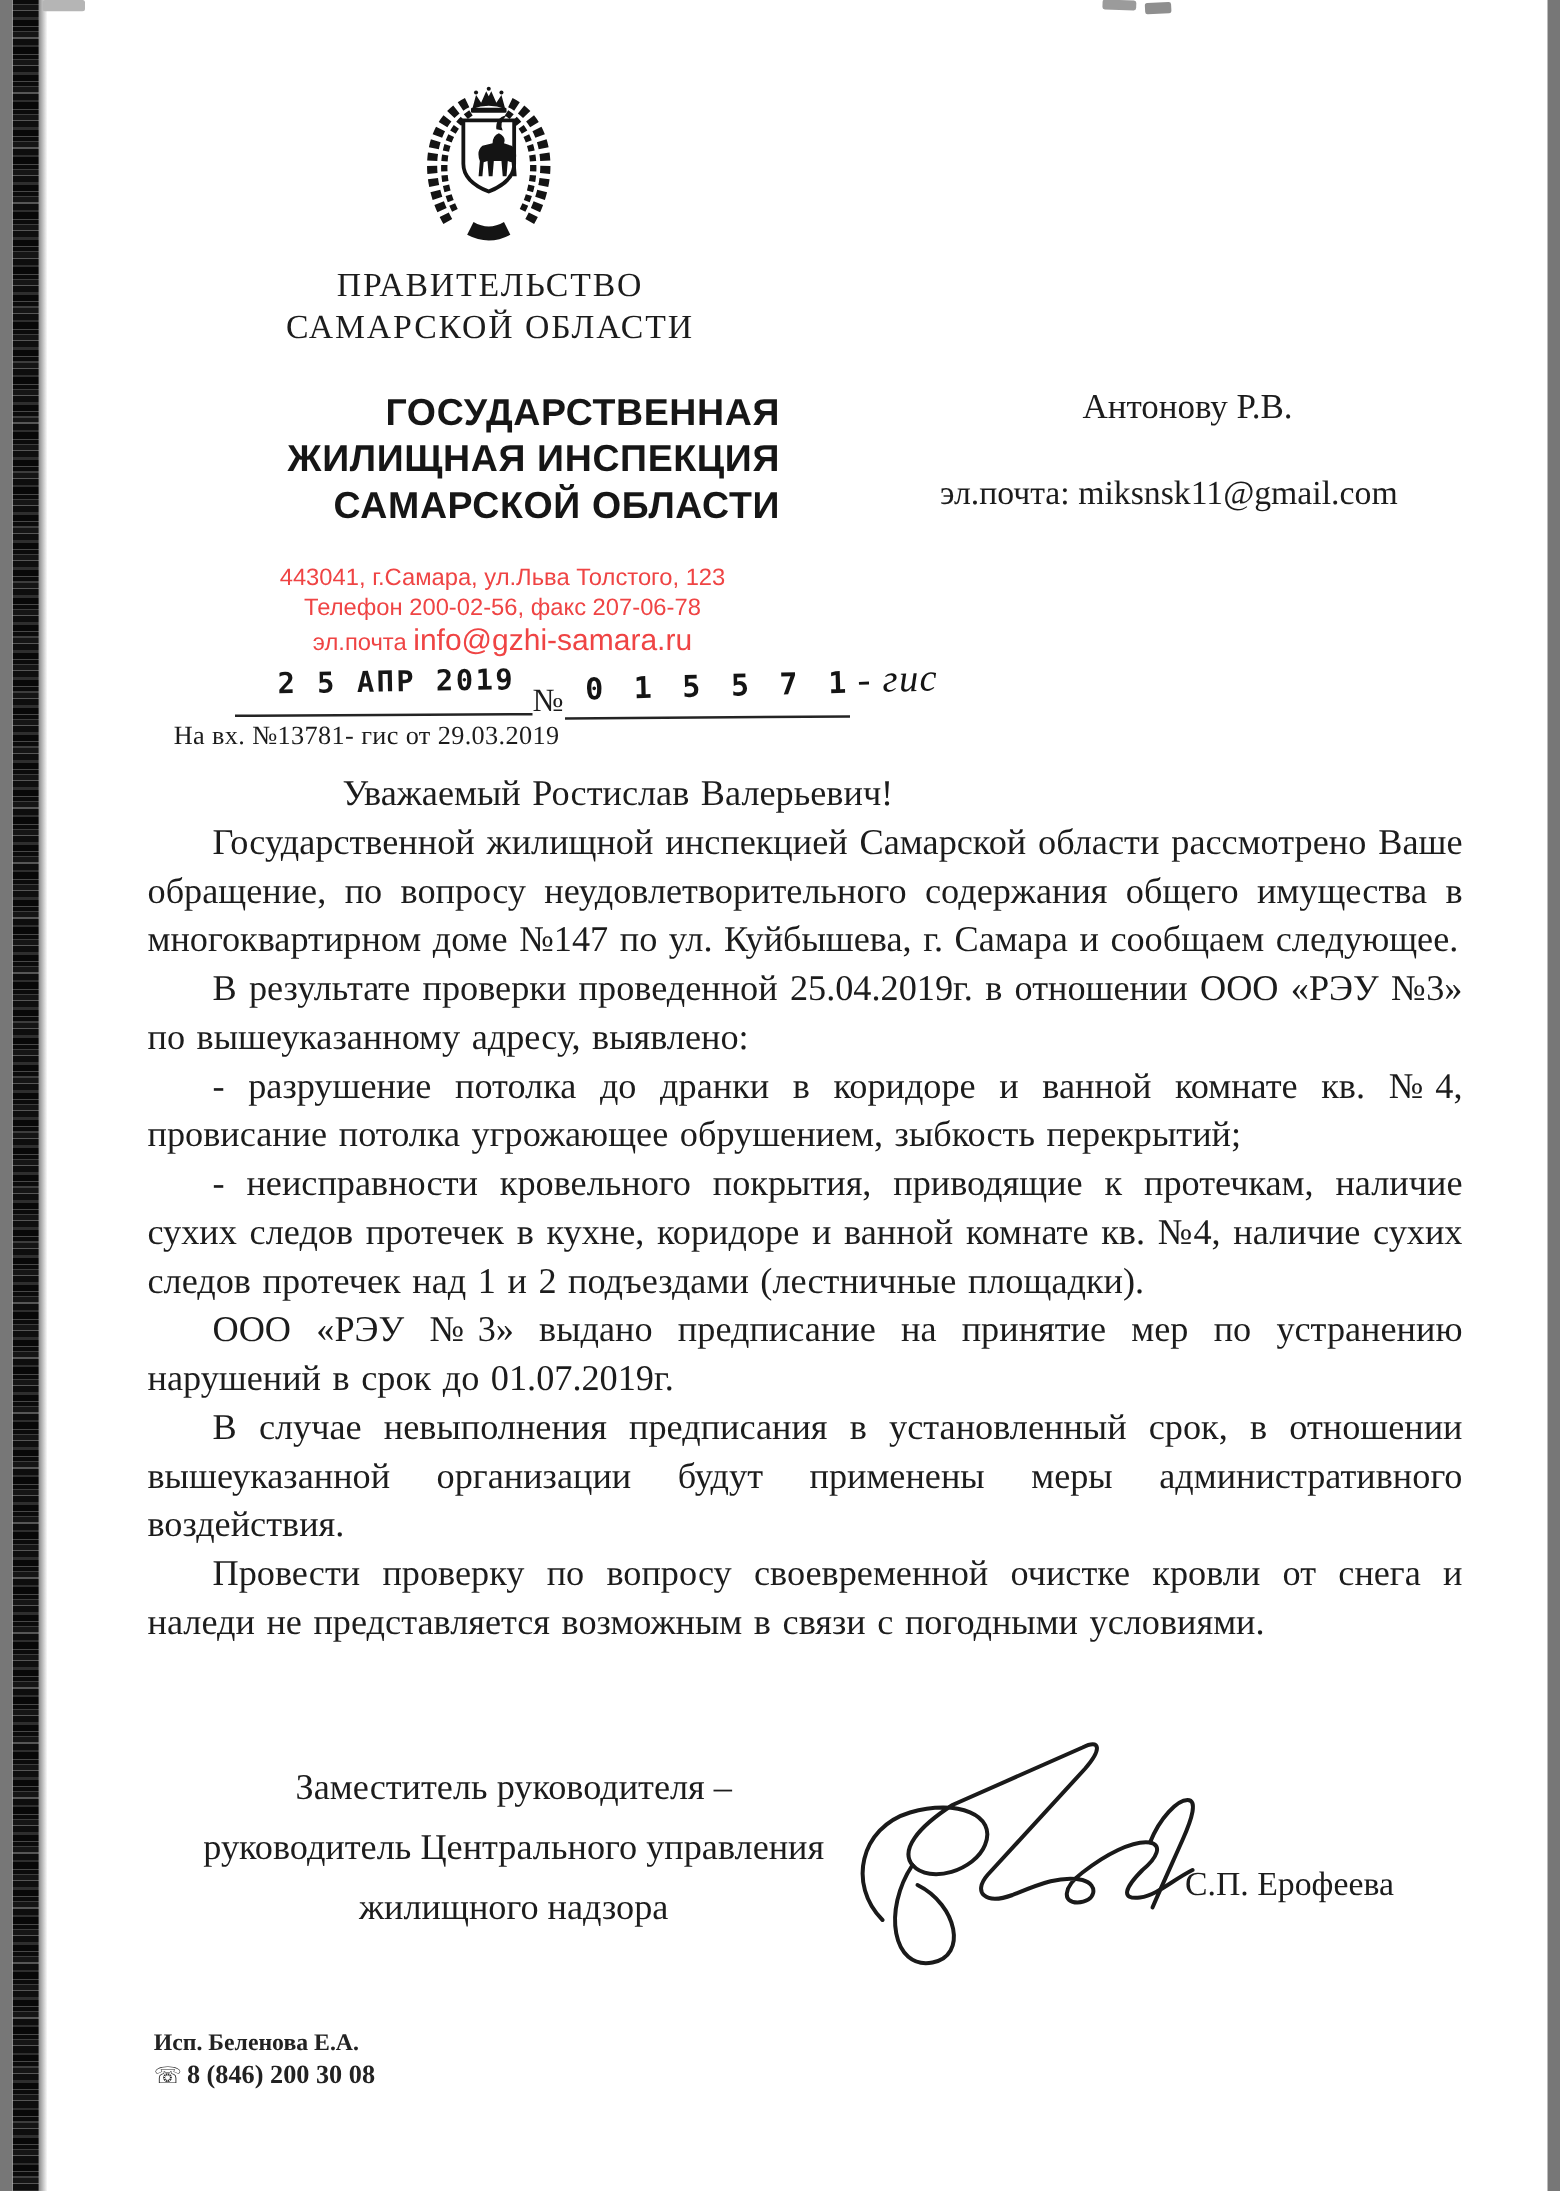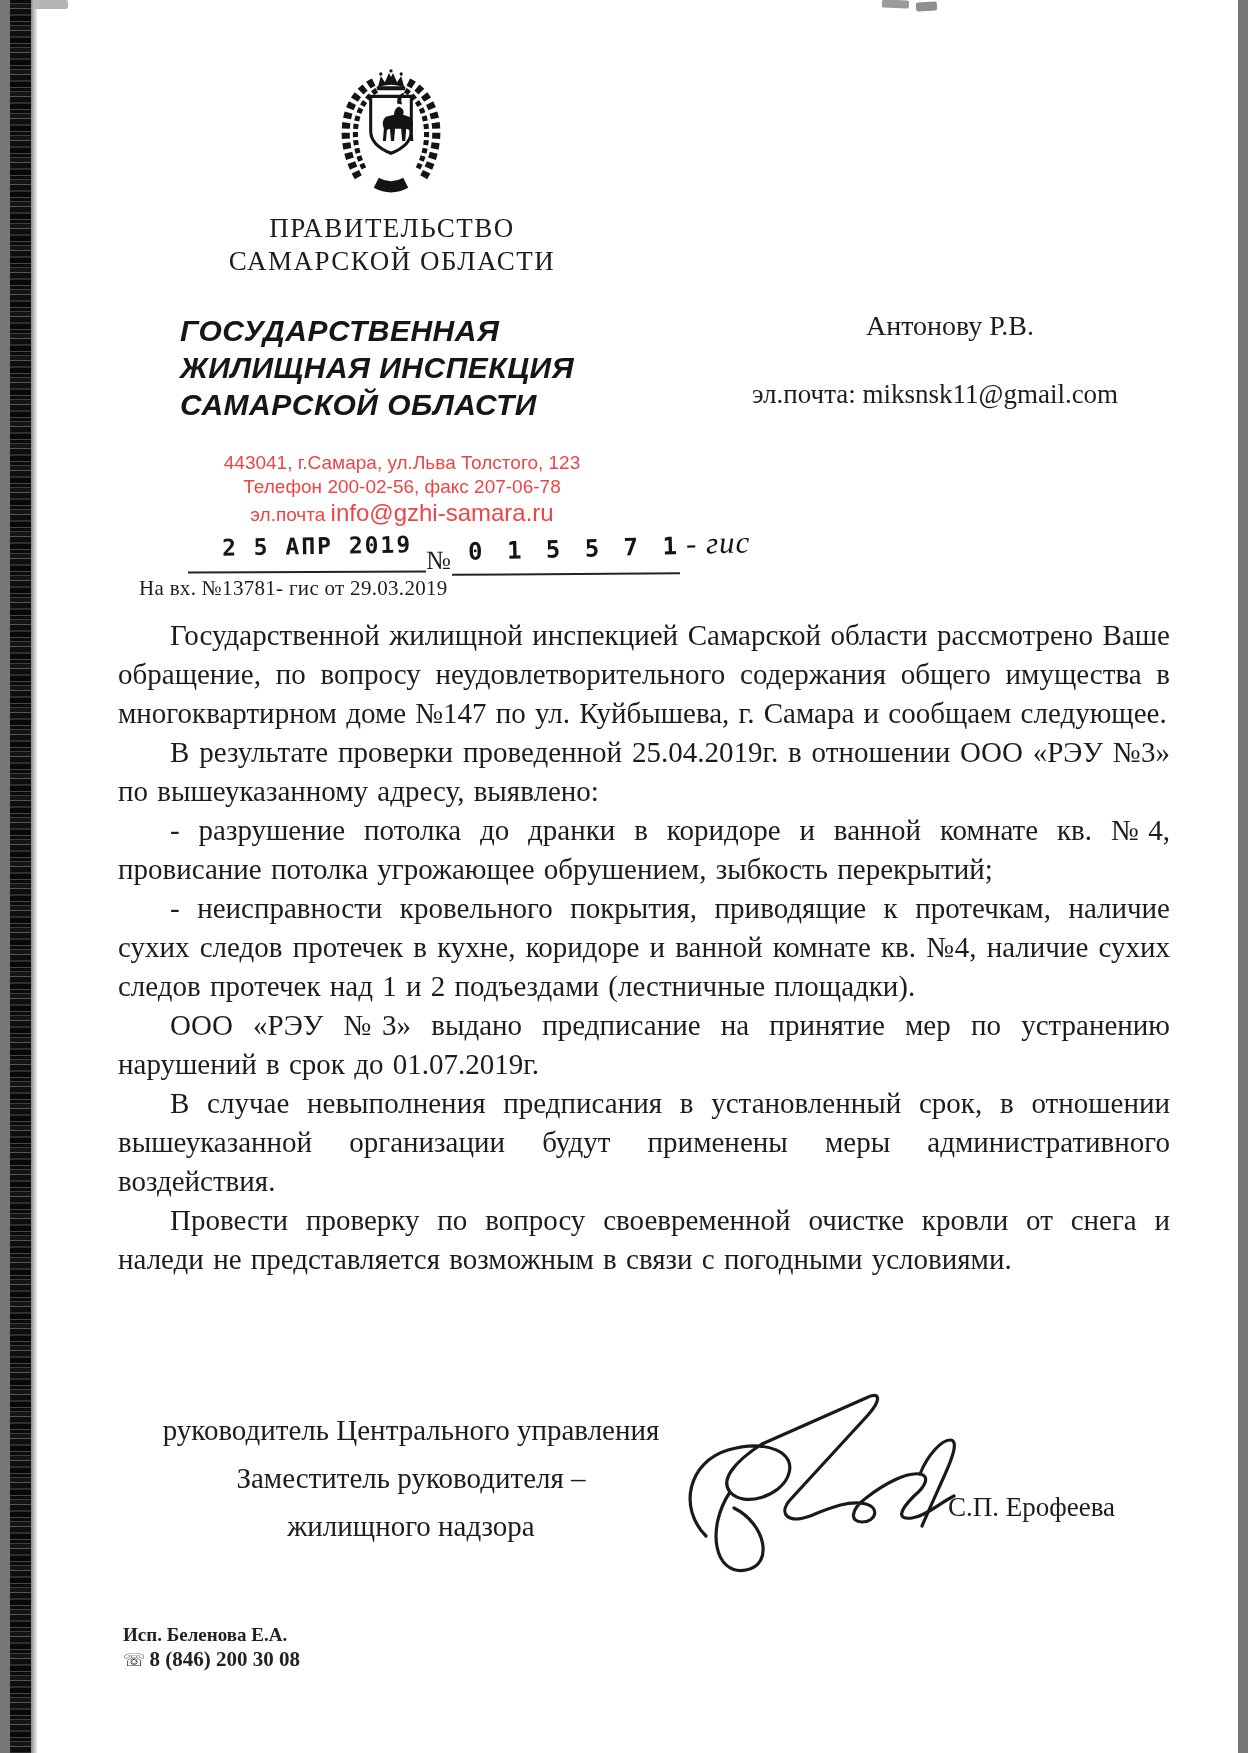--- a/index.html
+++ b/index.html
@@ -32,23 +32,23 @@
   .smudge-c{left:24px;top:0;width:34px;height:9px;background:#b5b5b5;}
 
   
   .emblem{position:absolute;left:318px;top:64px;width:126px;height:146px;}
   .gov-name{
     position:absolute;left:190px;top:212px;width:384px;
     text-align:center;font-size:27px;line-height:33px;letter-spacing:1.5px;
   }
   .inspection-name{
     position:absolute;left:170px;top:312px;width:444px;
-    text-align:left;
+    text-align:right;
     font-family:"Liberation Sans", sans-serif;font-weight:bold;
-    font-size:30px;line-height:37px;letter-spacing:.5px;color:#161616;font-style:italic;
+    font-size:30px;line-height:37px;letter-spacing:.5px;color:#161616;
   }
   .contact{
     position:absolute;left:186px;top:451px;width:412px;
     text-align:center;font-family:"Liberation Sans", sans-serif;
     font-size:19px;line-height:24px;color:#ef4444;
   }
   .contact .email-line{line-height:27px;}
   .contact .email-serif{font-family:Liberation Sans, sans-serif;font-size:24px;}
 
   
@@ -162,32 +162,33 @@
     <span class="suffix">- гис</span>
   </div>
   <div class="rule rule-date"></div>
   <div class="rule rule-number"></div>
   <div class="ref-line">На вх. №13781- гис от 29.03.2019</div>
 
   <div class="addressee-name">Антонову Р.В.</div>
   <div class="addressee-email">эл.почта: miksnsk11@gmail.com</div>
 
   <div class="body-text">
+    <p class="salutation">Уважаемый Ростислав Валерьевич!</p>
     <p>Государственной жилищной инспекцией Самарской области рассмотрено Ваше обращение, по вопросу неудовлетворительного содержания общего имущества в многоквартирном доме №147 по ул. Куйбышева, г. Самара и сообщаем следующее.</p>
     <p>В результате проверки проведенной 25.04.2019г. в отношении ООО «РЭУ №3» по вышеуказанному адресу, выявлено:</p>
     <p>- разрушение потолка до дранки в коридоре и ванной комнате кв. №4, провисание потолка угрожающее обрушением, зыбкость перекрытий;</p>
     <p>- неисправности кровельного покрытия, приводящие к протечкам, наличие сухих следов протечек в кухне, коридоре и ванной комнате кв. №4, наличие сухих следов протечек над 1 и 2 подъездами (лестничные площадки).</p>
     <p>ООО «РЭУ №3» выдано предписание на принятие мер по устранению нарушений  в срок до 01.07.2019г.</p>
     <p>В случае невыполнения предписания в установленный срок, в отношении вышеуказанной организации будут применены меры административного воздействия.</p>
     <p>Провести проверку по вопросу своевременной очистке кровли от снега и наледи не представляется возможным в связи с погодными условиями.</p>
   </div>
 
   <div class="sig-title">
+    <div>Заместитель руководителя –</div>
     <div>руководитель Центрального управления</div>
-    <div>Заместитель руководителя –</div>
     <div>жилищного надзора</div>
   </div>
 
   <svg class="sig-autograph" viewBox="0 0 320 212" aria-hidden="true">
     <g fill="none" stroke="#1a1a1a" stroke-width="3.2" stroke-linecap="round">
       <path d="M36 148 C8 120 18 74 58 62 C96 51 128 64 118 88 C110 108 74 120 60 104 C50 92 64 74 92 56 L196 10 C210 3 212 11 198 27 L120 112 C108 126 118 136 140 128 C160 120 178 112 196 116 C210 120 206 134 192 134 C180 134 180 122 196 110 C214 96 236 84 250 86 C260 88 256 98 244 108 C230 122 226 132 242 130 C256 128 268 116 284 108"></path>
       <path d="M60 104 C36 140 44 188 76 182 C104 177 96 136 64 120"></path>
       <path d="M250 86 C258 66 272 52 280 52 C288 52 284 66 276 84 C268 102 258 124 252 138"></path>
     </g>
   </svg>

